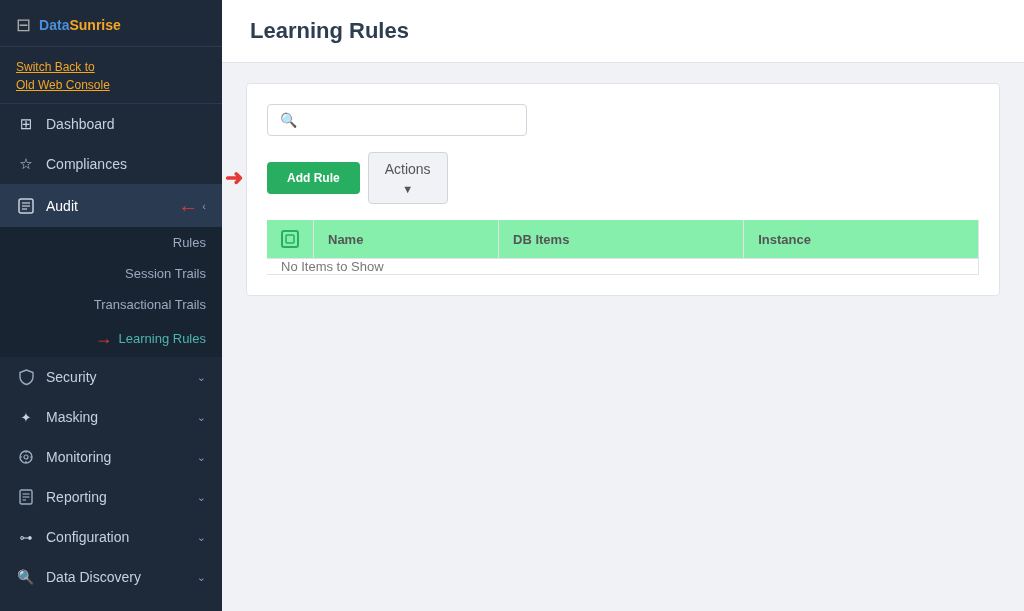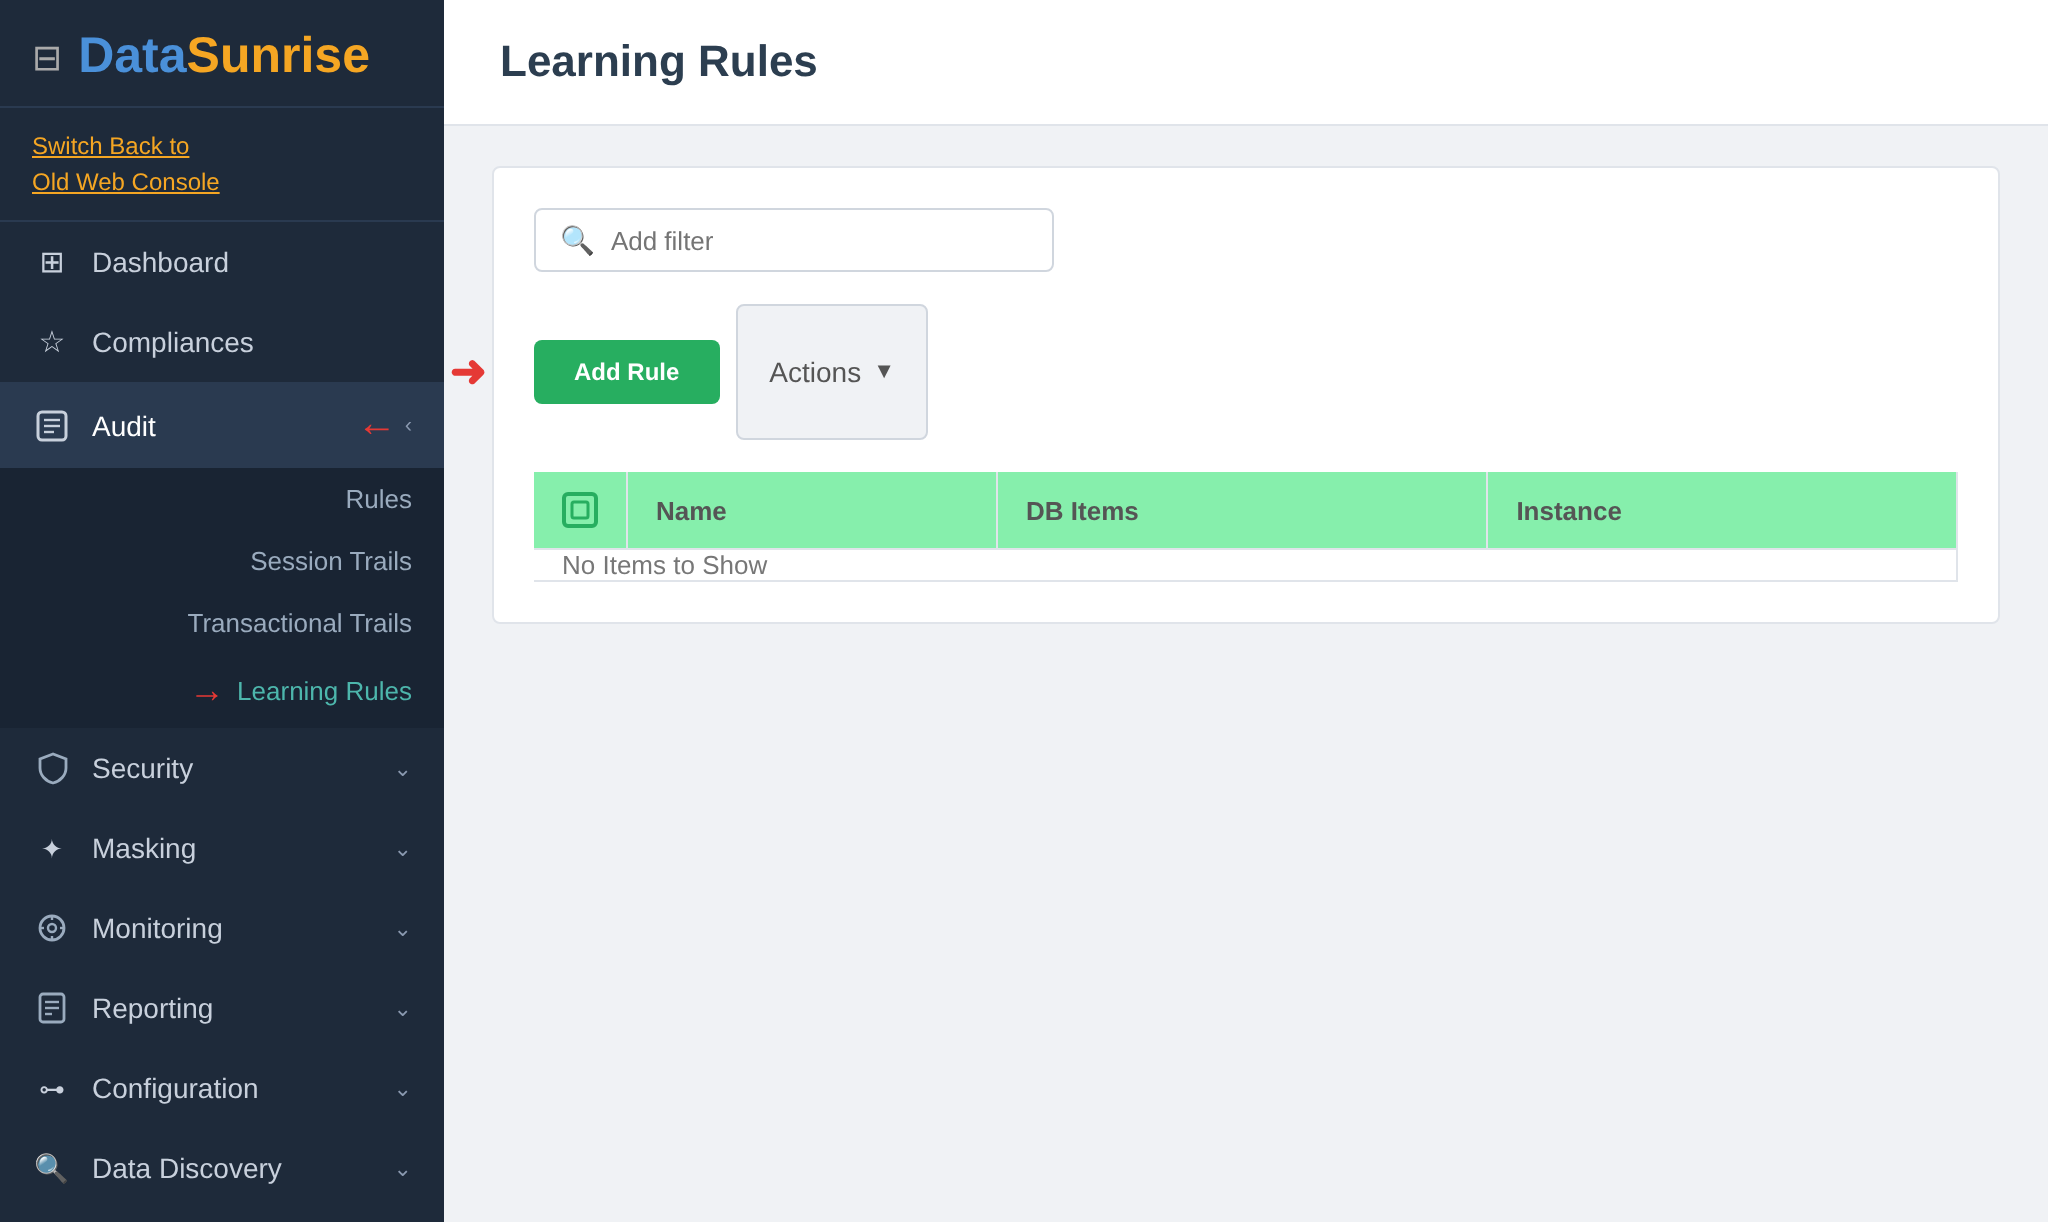--- a/index.html
+++ b/index.html
@@ -24,21 +24,21 @@
       border-bottom: 1px solid #2a3a50;
     }
 
     .logo-icon {
       margin-right: 8px;
       color: #aaa;
       font-size: 18px;
     }
 
     .logo-text {
-      font-size: 25px;
+      font-size: 14px;
       font-weight: 700;
     }
     .logo-text .data { color: #4a90d9; }
     .logo-text .sunrise { color: #f5a623; }
 
     .switch-back {
       text-align: left;
       padding: 10px 16px;
       border-bottom: 1px solid #2a3a50;
     }
@@ -167,26 +167,27 @@
       font-size: 12px;
       font-weight: 600;
       cursor: pointer;
     }
 
     .btn-actions {
       background: #f0f2f5;
       color: #555;
       border: 1px solid #d0d6de;
       border-radius: 4px;
-      padding: 25px 16px;
+      padding: 8px 16px;
       font-size: 14px;
       cursor: pointer;
       display: flex;
       align-items: center;
       gap: 6px;
+      flex-direction: column;
     }
 
     
     .data-table {
       width: 100%;
       border-collapse: collapse;
       font-size: 13px;
     }
     .data-table thead tr {
       background: #86efac;
@@ -357,21 +358,20 @@
 
   <div id="main-header">
     <h1>Learning Rules</h1>
   </div>
 
   <div id="main-content">
     <div class="content-card">
 
       <div class="filter-bar">
         <span class="search-icon">🔍</span>
-        <input type="text" placeholder="Add filter" style="">
       </div>
 
       <div class="actions-row" style="position:relative;">
 
         <span style="position:absolute;left:-42px;top:50%;transform:translateY(-50%);color:#e53935;font-size:22px;font-weight:900;">➜</span>
         <button class="btn-add-rule">
           <span>Add Rule</span>
         </button>
         <button class="btn-actions">
           <span>Actions</span>

